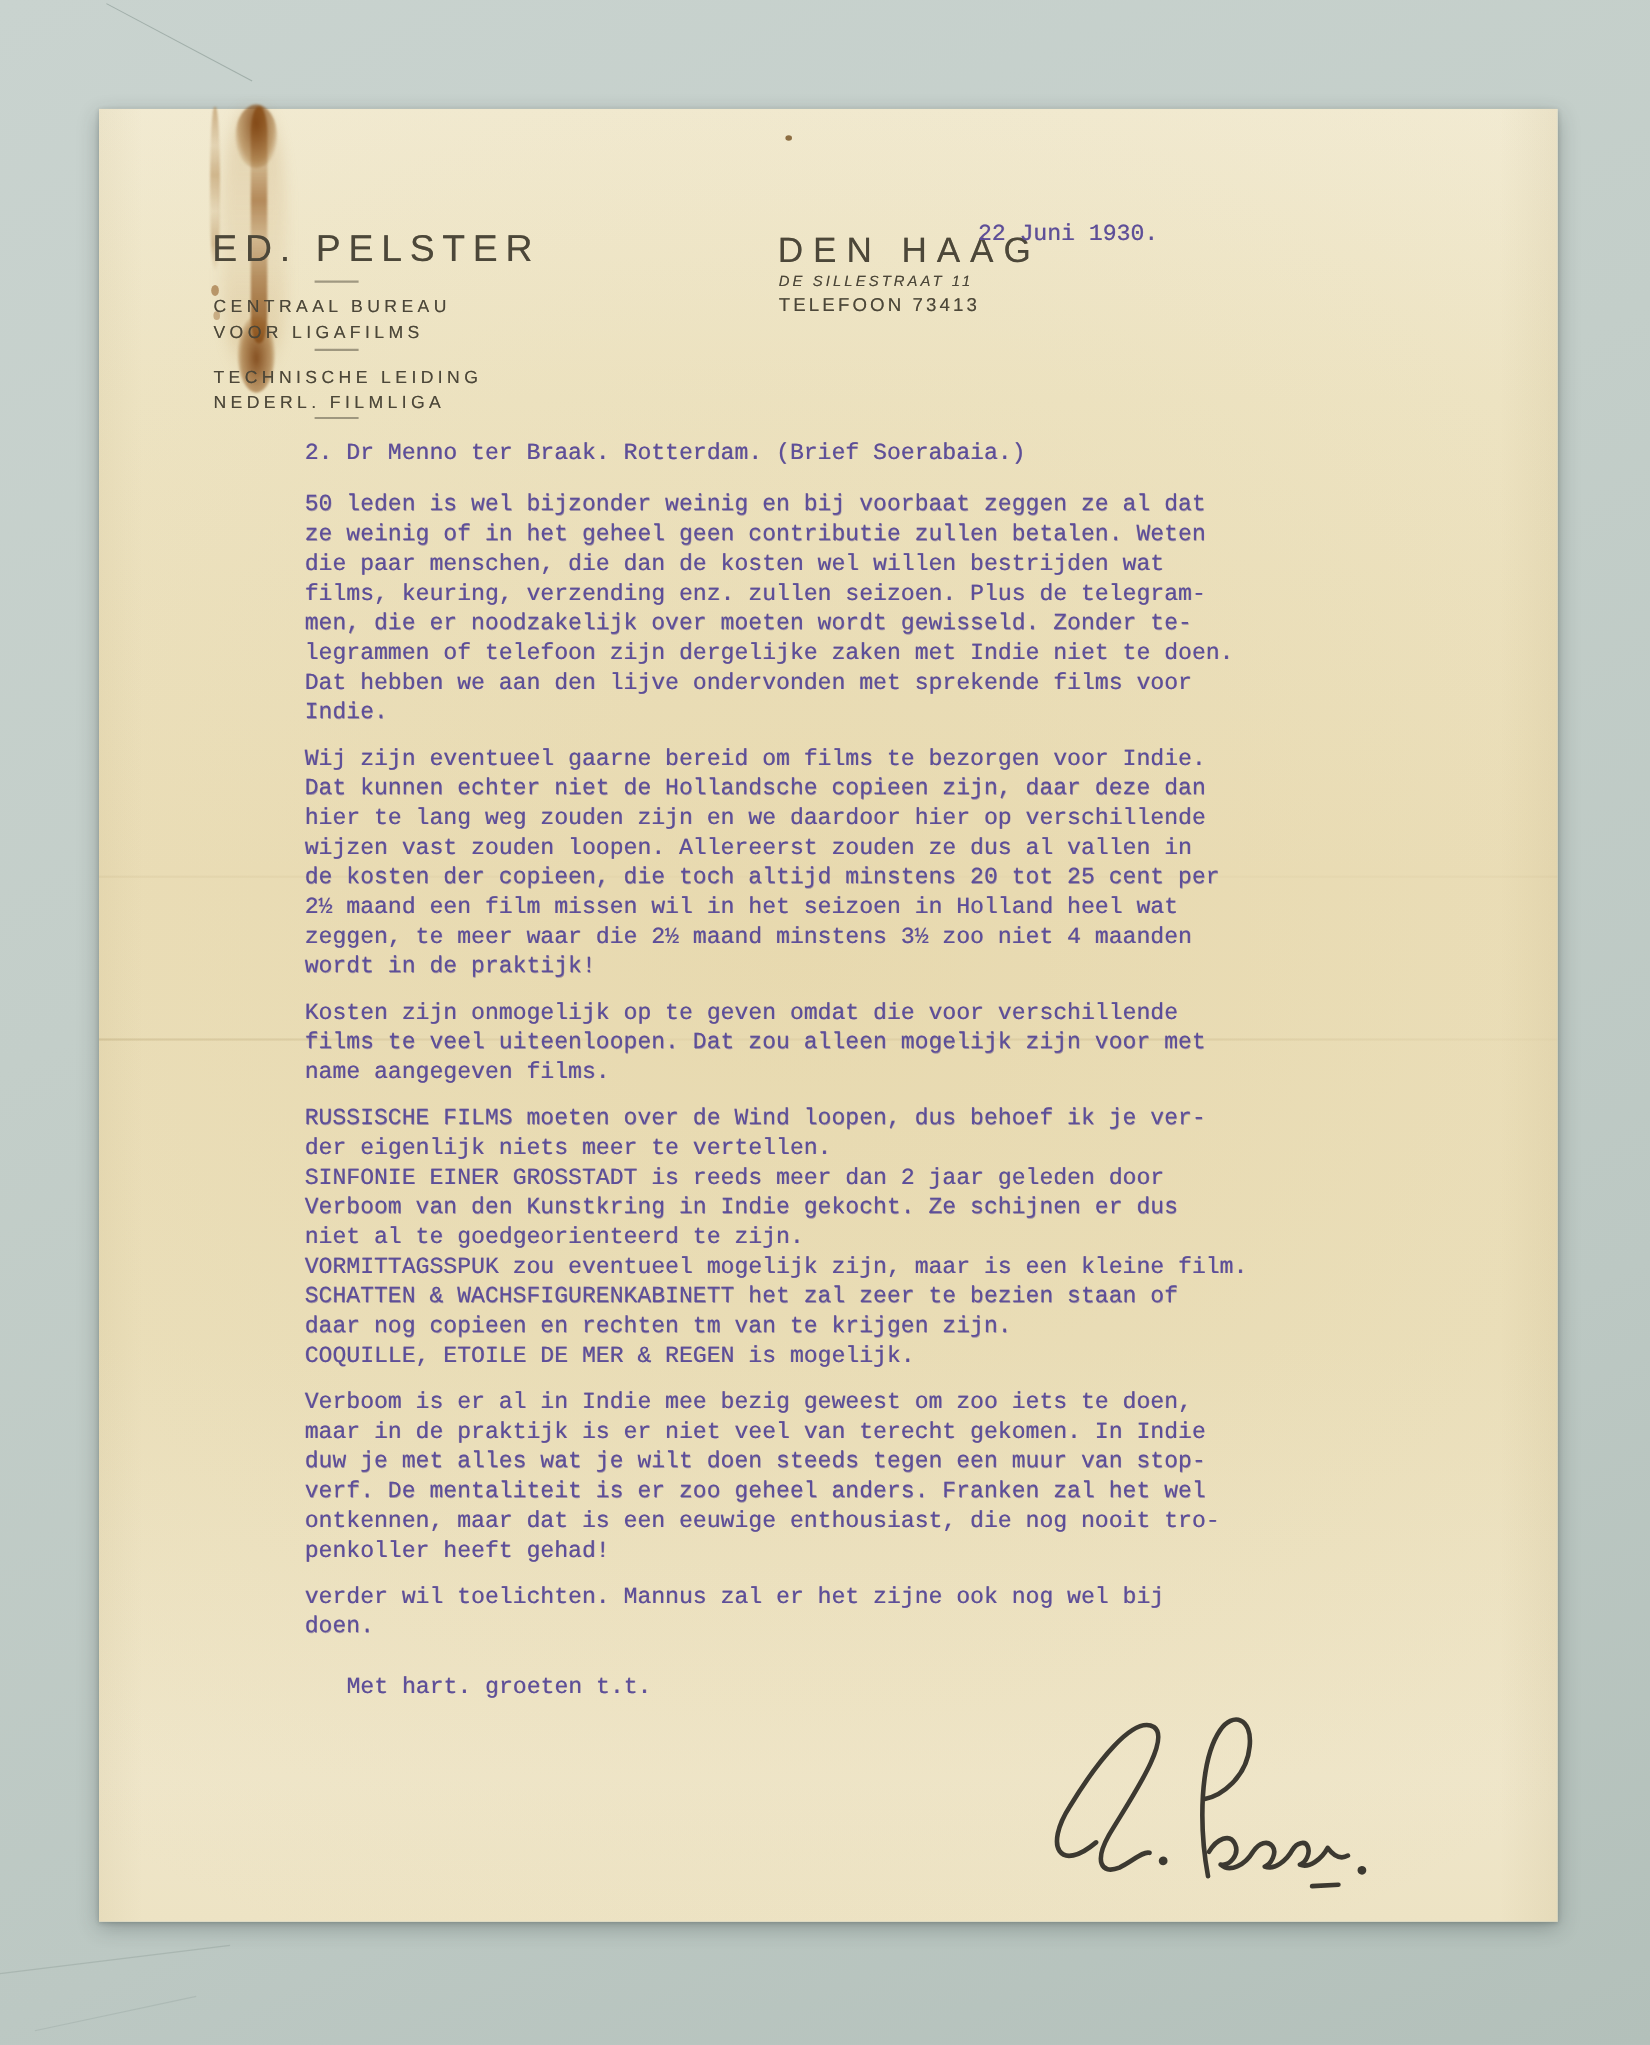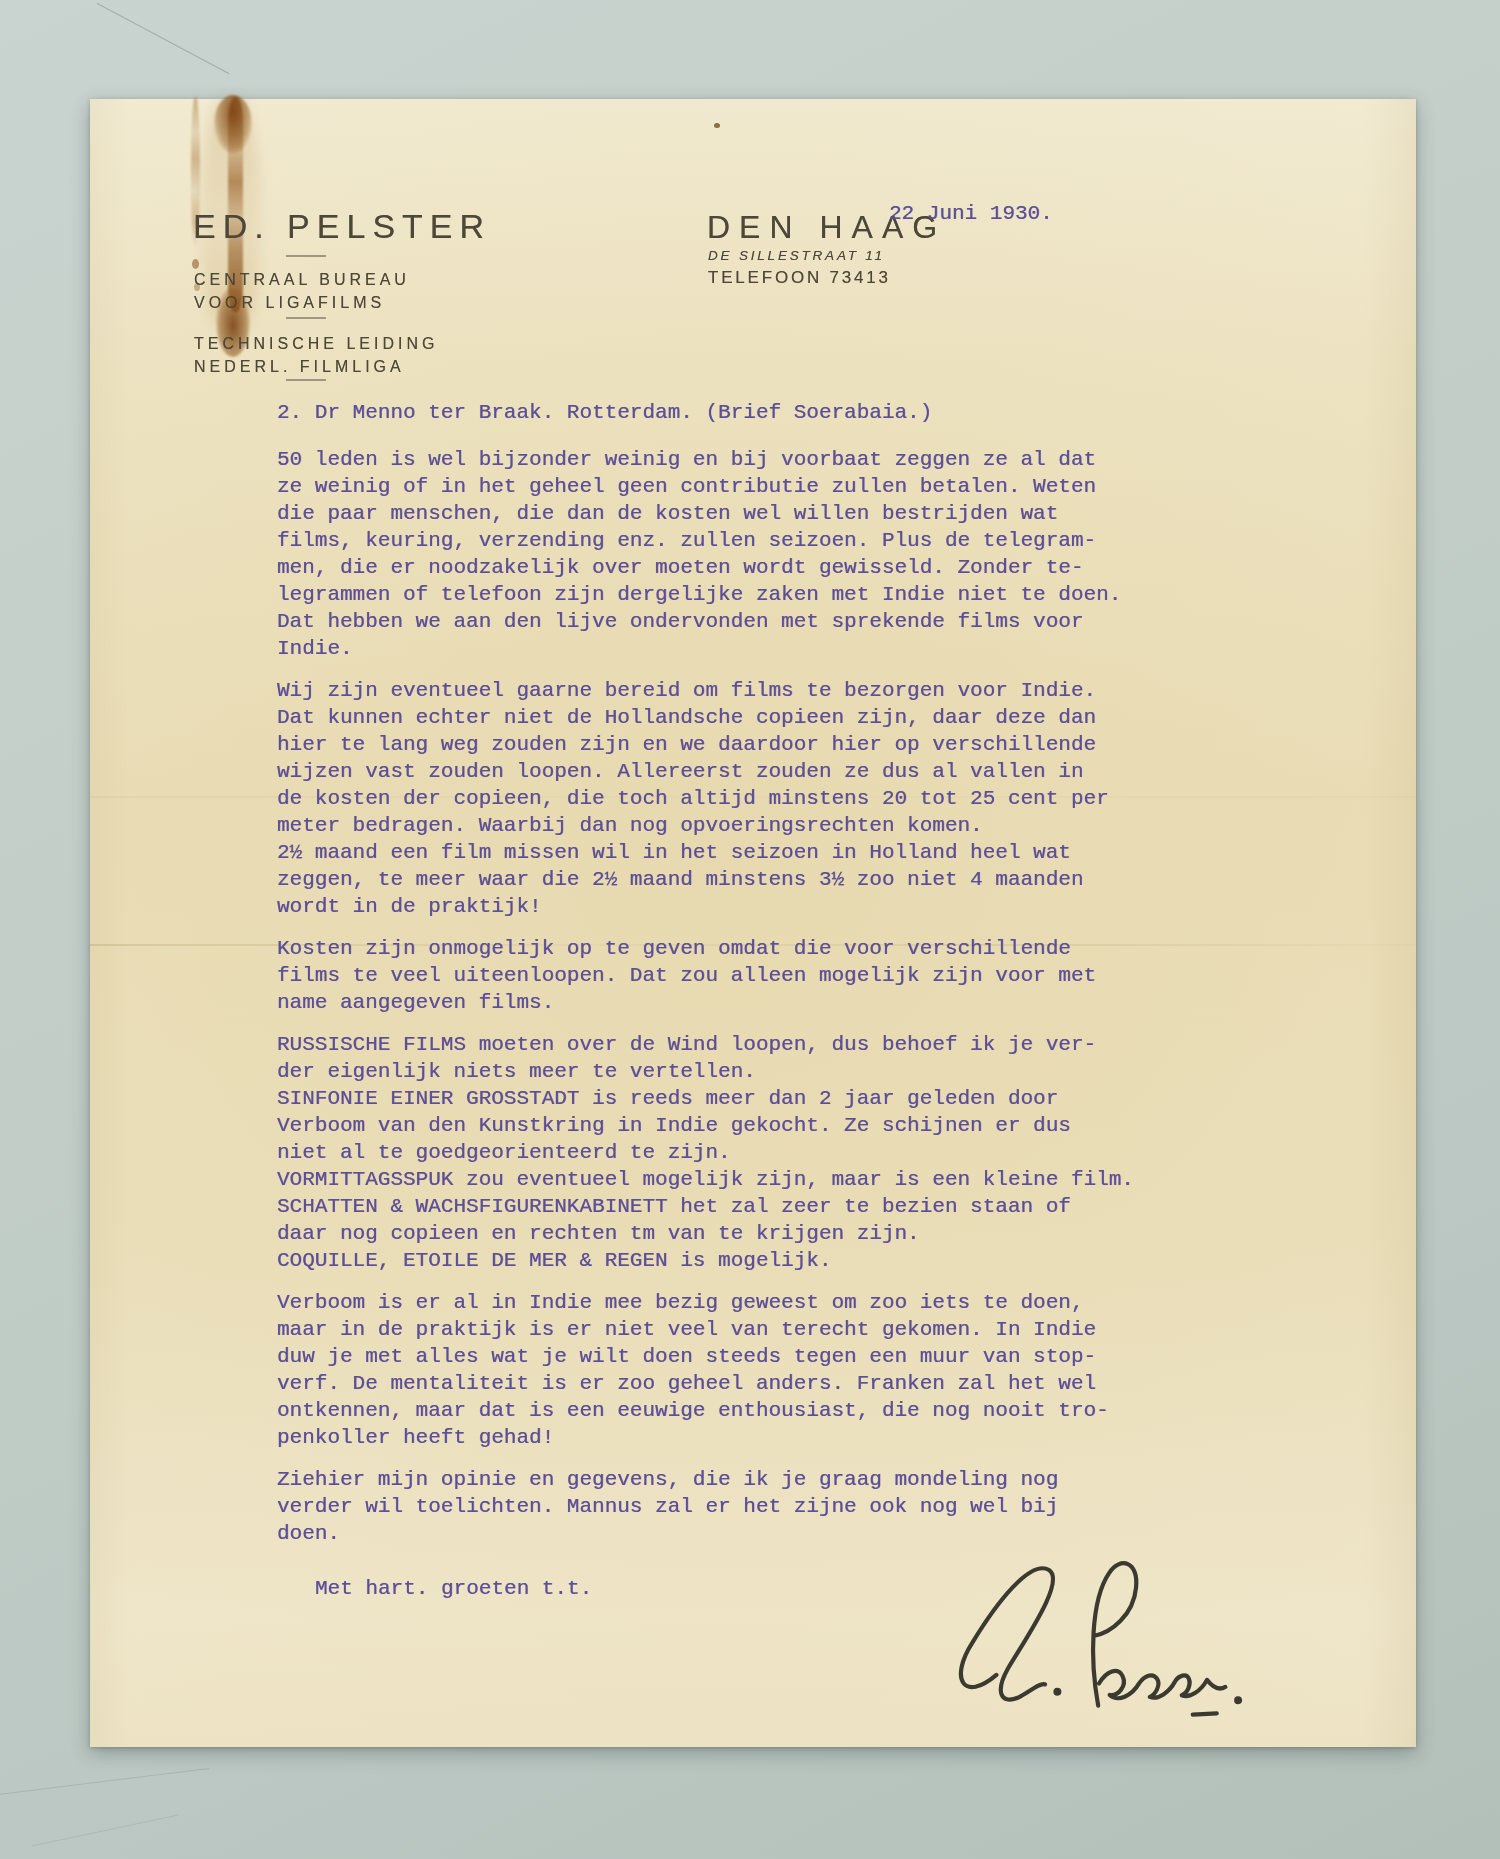--- a/index.html
+++ b/index.html
@@ -163,21 +163,20 @@
             <div class="line">legrammen of telefoon zijn dergelijke zaken met Indie niet te doen.</div>
             <div class="line">Dat hebben we aan den lijve ondervonden met sprekende films voor</div>
             <div class="line">Indie.</div>
           </div>
           <div class="para">
             <div class="line">Wij zijn eventueel gaarne bereid om films te bezorgen voor Indie.</div>
             <div class="line">Dat kunnen echter niet de Hollandsche copieen zijn, daar deze dan</div>
             <div class="line">hier te lang weg zouden zijn en we daardoor hier op verschillende</div>
             <div class="line">wijzen vast zouden loopen. Allereerst zouden ze dus al vallen in</div>
             <div class="line">de kosten der copieen, die toch altijd minstens 20 tot 25 cent per</div>
-            <div class="line">meter bedragen. Waarbij dan nog opvoeringsrechten komen.</div>
             <div class="line">2½ maand een film missen wil in het seizoen in Holland heel wat</div>
             <div class="line">zeggen, te meer waar die 2½ maand minstens 3½ zoo niet 4 maanden</div>
             <div class="line">wordt in de praktijk!</div>
           </div>
           <div class="para">
             <div class="line">Kosten zijn onmogelijk op te geven omdat die voor verschillende</div>
             <div class="line">films te veel uiteenloopen. Dat zou alleen mogelijk zijn voor met</div>
             <div class="line">name aangegeven films.</div>
           </div>
           <div class="para">
@@ -193,21 +192,20 @@
           </div>
           <div class="para">
             <div class="line">Verboom is er al in Indie mee bezig geweest om zoo iets te doen,</div>
             <div class="line">maar in de praktijk is er niet veel van terecht gekomen. In Indie</div>
             <div class="line">duw je met alles wat je wilt doen steeds tegen een muur van stop-</div>
             <div class="line">verf. De mentaliteit is er zoo geheel anders. Franken zal het wel</div>
             <div class="line">ontkennen, maar dat is een eeuwige enthousiast, die nog nooit tro-</div>
             <div class="line">penkoller heeft gehad!</div>
           </div>
           <div class="para">
-            <div class="line">Ziehier mijn opinie en gegevens, die ik je graag mondeling nog</div>
             <div class="line">verder wil toelichten. Mannus zal er het zijne ook nog wel bij</div>
             <div class="line">doen.</div>
           </div>
         </div>
       <div class="line closing">Met hart. groeten t.t.</div>
     </div>
 
     <svg class="signature" viewBox="0 0 330 195" xmlns="http://www.w3.org/2000/svg">
       <path d="M52,122 C18,148 4,124 30,88 C56,50 92,8 110,20 C126,32 84,86 64,116 C50,138 54,152 72,146 C84,141 94,132 100,134"></path>
       <circle cx="112" cy="142" r="4"></circle>

